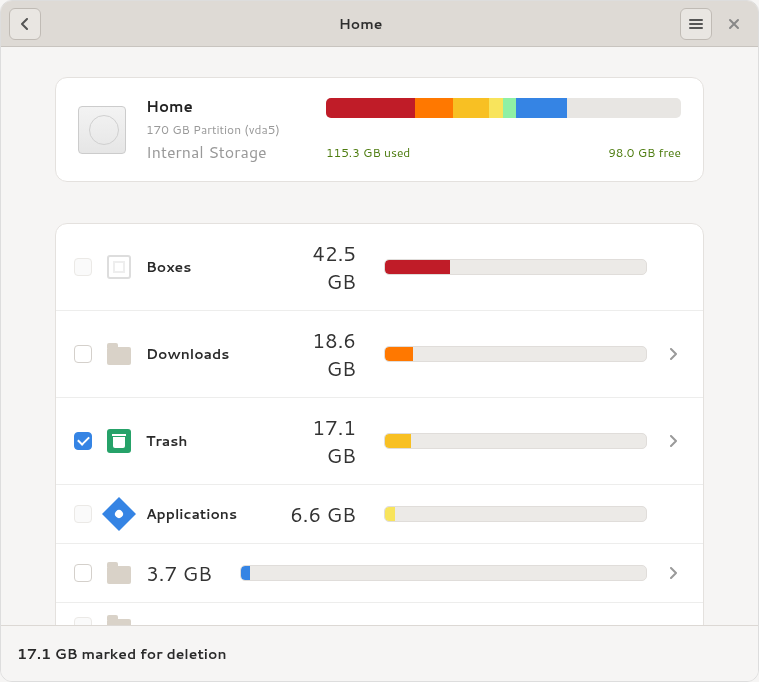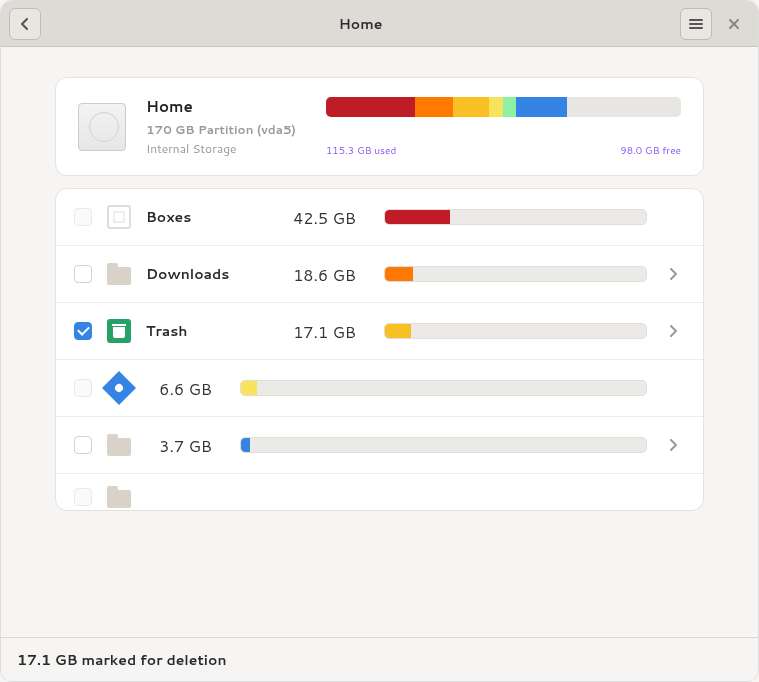--- a/index.html
+++ b/index.html
@@ -77,40 +77,40 @@
 .hdd-icon::after {
   content: "";
   position: absolute;
   left: 10px; top: 8px;
   width: 28px; height: 28px;
   border: 1px solid #d0d0d0;
   border-radius: 50%;
 }
 .summary-text { flex: 0 0 160px; }
 .summary-name { font-weight: 700; font-size: 15px; color: #222; }
-.summary-sub1 { font-size: 12px; color: #999; margin-top: 4px; font-weight: bold; }
-.summary-sub2 { font-size: 12px; color: #999; margin-top: 2px; }
+.summary-sub1 { font-size: 12px; color: #999; margin-top: 4px; }
+.summary-sub2 { font-size: 16px; color: #999; margin-top: 2px; }
 .usage-col { flex: 1; }
 .usage-bar {
   height: 20px;
   border-radius: 5px;
   background: #e8e6e3;
   overflow: hidden;
   display: flex;
   width: 100%;
 }
 .seg { height: 100%; }
 .usage-labels {
   display: flex;
   justify-content: space-between;
-  font-size: 10px;
-  color: #8b5cf6;
+  font-size: 12px;
+  color: #4d7c0f;
   margin-top: 26px;
 }
-.list-card { margin-top: 12px; overflow: hidden; }
+.list-card { margin-top: 41px; overflow: hidden; }
 .row {
   display: flex;
   align-items: center;
   padding: 15px 18px;
   border-bottom: 1px solid #ededec;
   gap: 14px;
 }
 .row:last-child { border-bottom: none; }
 .cb {
   width: 18px; height: 18px;
@@ -211,21 +211,21 @@
   right:0; top:0; width:12px; height:12px;
   background:#f8c023; border-radius:50%;
 }
 .item-name {
   font-weight: 700;
   font-size: 14px;
   color: #2a2a2a;
   flex: 0 0 130px;
 }
 .item-size {
-  font-size: 16px;
+  font-size: 20px;
   color: #333;
   width: 66px;
   text-align: right;
 }
 .item-bar {
   flex: 1;
   height: 16px;
   border: 1px solid #e0ddda;
   border-radius: 5px;
   background: #eceae7;
@@ -235,21 +235,21 @@
 }
 .fill { height:100%; border-radius: 4px 0 0 4px; }
 .chevron {
   width: 24px;
   display:flex; align-items:center; justify-content:center;
   color:#949494;
   cursor:pointer;
 }
 .chevron-spacer { width:24px; }
 .footerbar {
-  height: 44px;
+  height: 56px;
   background: #f6f5f4;
   border-top: 1px solid #dcd8d4;
   display: flex;
   align-items: center;
   padding: 0 16px;
 }
 .footer-status {
   flex: 1;
   font-weight: 700;
   font-size: 14px;
@@ -360,20 +360,21 @@
           <svg width="10" height="12" viewBox="0 0 10 12">
             <path d="M3 1l5 5-5 5" stroke="#9a9a9a" stroke-width="2" fill="none" stroke-linecap="round" stroke-linejoin="round"></path>
           </svg>
         </div>
       </div>
       <div class="row">
         <div class="cb inactive"></div>
         <div class="item-icon">
           <div class="app-icon"></div>
         </div>
+        <div class="item-name">Applications</div>
         <div class="item-size">6.6 GB</div>
         <div class="item-bar">
           <div class="fill" style="width:3.9%;background:#f8e45c"></div>
         </div>
         <div class="chevron-spacer"></div>
       </div>
       <div class="row">
         <div class="cb"></div>
         <div class="item-icon">
           <div class="folder-icon"></div>

